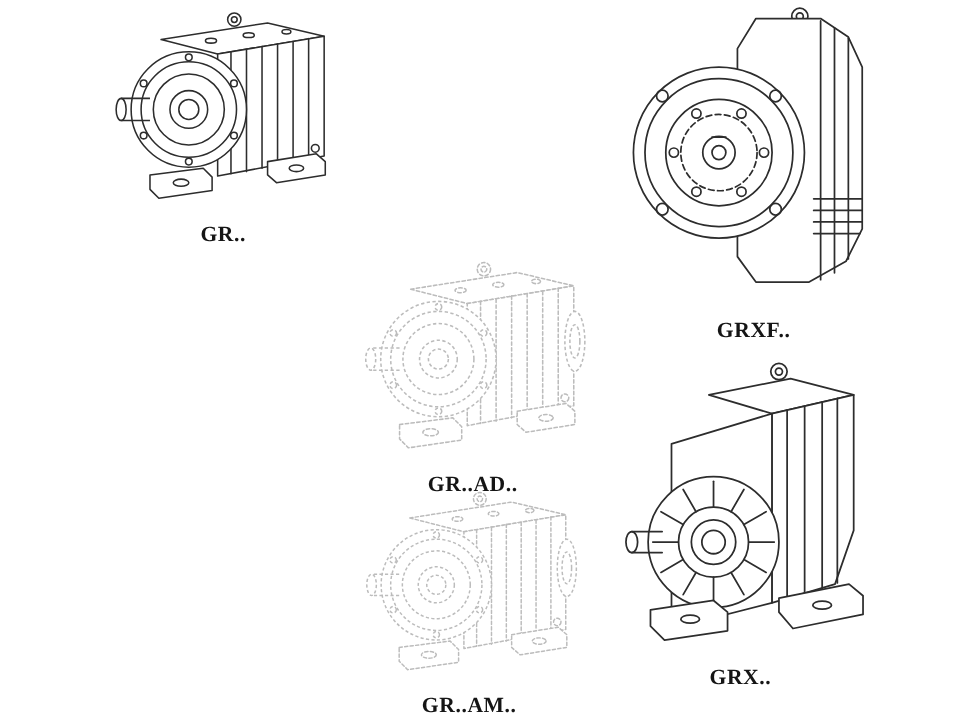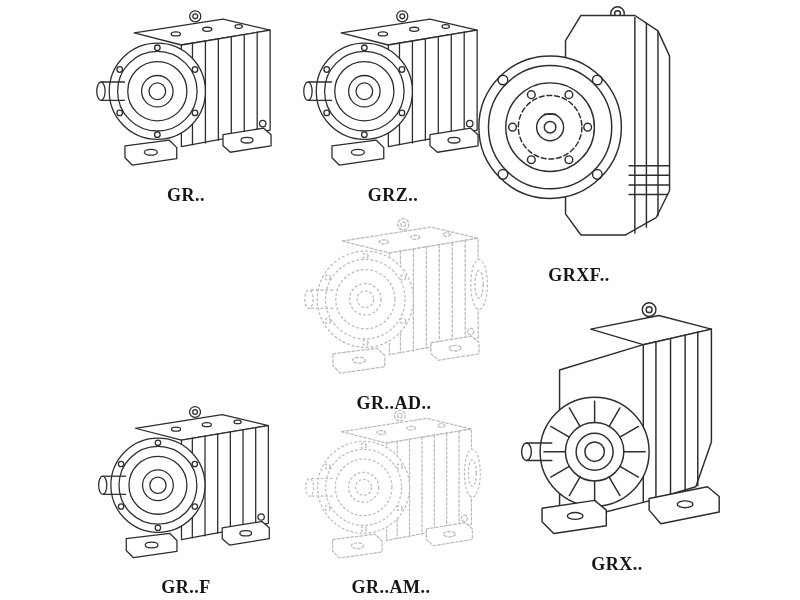--- a/index.html
+++ b/index.html
@@ -171,28 +171,22 @@
     </defs>
   </svg>
 
   <figure class="fig" style="left:88px; top:6px;">
     <svg class="drawing solid" width="196" height="176" viewBox="0 0 212 190" style="color: rgb(45, 45, 45);">
         <use href="#sym-foot"></use>
       </svg>
     <figcaption class="caption">GR..</figcaption>
   </figure>
 
-  <figure class="fig" style="left:295px; top:6px;">
-    <svg class="drawing solid" width="196" height="176" viewBox="0 0 212 190" style="color: rgb(45, 45, 45);">
-        <use href="#sym-foot"></use>
-      </svg>
-    <figcaption class="caption">GRZ..</figcaption>
-  </figure>
-
-  <figure class="fig" style="left:473px; top:2px;">
+
+  <figure class="fig" style="left:522px; top:2px;">
     <svg class="drawing solid" width="212" height="260" viewBox="0 0 220 270" style="color: rgb(45, 45, 45);">
         <use href="#sym-grxf"></use>
       </svg>
     <figcaption class="caption">GRXF..</figcaption>
   </figure>
 
 
   <figure class="fig" style="left:296px; top:214px;text-align:right;">
     <svg class="drawing phantom" width="196" height="176" viewBox="0 0 212 190" style="color: rgb(188, 188, 188);">
         <use href="#sym-adapter"></use>
@@ -200,26 +194,20 @@
     <figcaption class="caption">GR..AD..</figcaption>
   </figure>
 
   <figure class="fig" style="left:505px; top:296px;">
     <svg class="drawing solid" width="224" height="255" viewBox="0 0 230 262" style="color: rgb(45, 45, 45);">
         <use href="#sym-grx"></use>
       </svg>
     <figcaption class="caption">GRX..</figcaption>
   </figure>
 
-  <figure class="fig" style="left:88px; top:402px;">
-    <svg class="drawing solid" width="196" height="172" viewBox="0 0 212 190" style="color: rgb(45, 45, 45);">
-        <use href="#sym-foot"></use>
-      </svg>
-    <figcaption class="caption">GR..F</figcaption>
-  </figure>
 
   <figure class="fig" style="left:296px; top:406px;">
     <svg class="drawing phantom" width="190" height="168" viewBox="0 0 212 190" style="color: rgb(188, 188, 188);">
         <use href="#sym-adapter"></use>
       </svg>
     <figcaption class="caption">GR..AM..</figcaption>
   </figure>
 
 </div>
 

